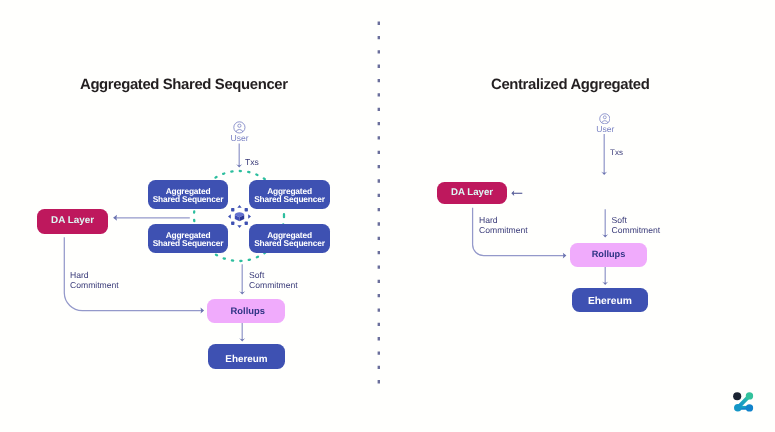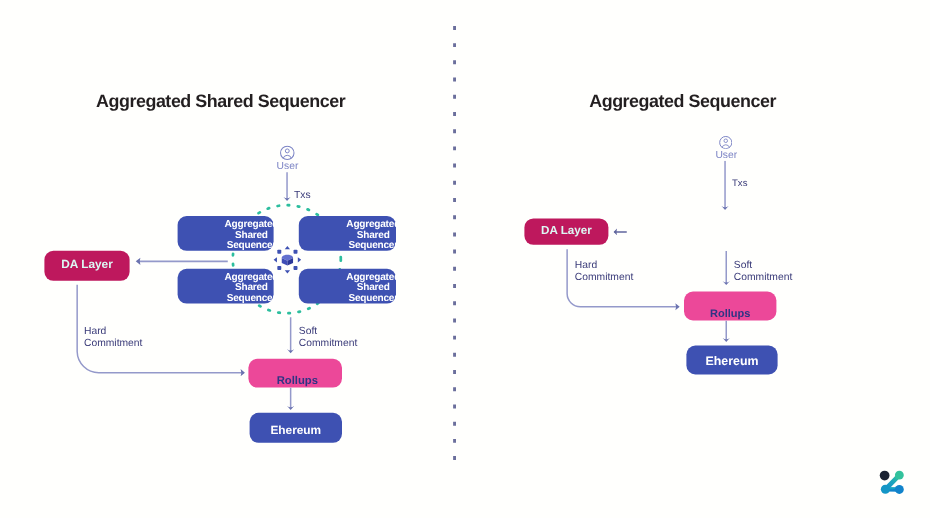--- a/index.html
+++ b/index.html
@@ -2,23 +2,23 @@
 <html><head>
 <meta charset="utf-8">
 <style>
   html,body{margin:0;padding:0;}
   body{width:775px;height:432px;background:#fffffd;font-family:"Liberation Sans",sans-serif;overflow:hidden;-webkit-font-smoothing:antialiased;text-rendering:geometricPrecision;}
   #stage{position:relative;width:775px;height:328px;background:#fffffd;}
   .abs{position:absolute;}
   .panel-title{font-weight:bold;color:#231f20;font-size:14.9px;letter-spacing:-0.37px;white-space:nowrap;}
   .node-box{position:absolute;border-radius:7.5px;display:flex;align-items:center;justify-content:center;
             text-align:center;color:#fff;font-weight:bold;line-height:1.25;}
-  .seq-box{background:#3e51b2;font-size:8.4px;letter-spacing:-0.18px;line-height:8.7px;padding-top:1.5px;box-sizing:border-box;padding-left:43px;}
+  .seq-box{background:#3e51b2;font-size:8.4px;letter-spacing:-0.18px;line-height:8.7px;padding-top:1.5px;box-sizing:border-box;}
   .teal-box{background:#be185d;color:#ddf8f4;font-weight:bold;}
-  .rollup-box{background:#ec4899;color:#2f3484;font-weight:bold;align-items:flex-end;}
+  .rollup-box{background:#f0abfc;color:#2f3484;font-weight:bold;}
   .eth-box{background:#3e51b2;color:#fff;font-weight:bold;}
   .lbl{position:absolute;color:#393a78;font-weight:normal;font-size:8.6px;line-height:10.4px;white-space:nowrap;}
   .tiny{position:absolute;color:#7b83c4;font-weight:normal;font-size:8.6px;white-space:nowrap;}
 </style>
 </head>
 <body>
 
 <div id="stage">
 
   <div class="abs panel-title" style="left:80px;top:76.6px;">Aggregated Shared Sequencer</div>
@@ -120,21 +120,21 @@
   </svg>
 
   <div class="node-box eth-box" style="left:208px;top:344px;width:77px;height:25px;font-size:9.9px;padding-top:6.5px;box-sizing:border-box;">
     <span>Ehereum</span>
   </div>
 
   <svg class="abs" style="left:376px;top:20.9px;" width="6" height="366" viewBox="0 0 6 366">
     <path d="M2.8 0.6 V364" stroke="#6b6f9c" stroke-width="2.4" fill="none" stroke-linecap="butt" stroke-dasharray="3.3 11.04"></path>
   </svg>
 
-  <div class="abs panel-title" style="left:491px;top:76.6px;">Aggregated Sequencer</div>
+  <div class="abs panel-title" style="left:491px;top:76.6px;">Centralized Aggregated</div>
 
   <svg class="abs" style="left:598.8px;top:112.8px;" width="11.6" height="11.6" viewBox="0 0 48 48">
     <circle cx="24" cy="24" r="21" fill="none" stroke="#7b83c4" stroke-width="3.4"></circle>
     <circle cx="24" cy="17.8" r="6.1" fill="none" stroke="#7b83c4" stroke-width="3"></circle>
     <path d="M11 41.2a13.6 13.6 0 0 1 26 0" fill="none" stroke="#7b83c4" stroke-width="3"></path>
   </svg>
   <div class="abs tiny" style="left:596.2px;top:123.8px;">User</div>
 
   <svg class="abs" style="left:597px;top:134px;" width="16" height="44" viewBox="0 0 16 44">
     <path d="M7.2 0 V39" stroke="#9499ca" stroke-width="1.25" fill="none"></path>

